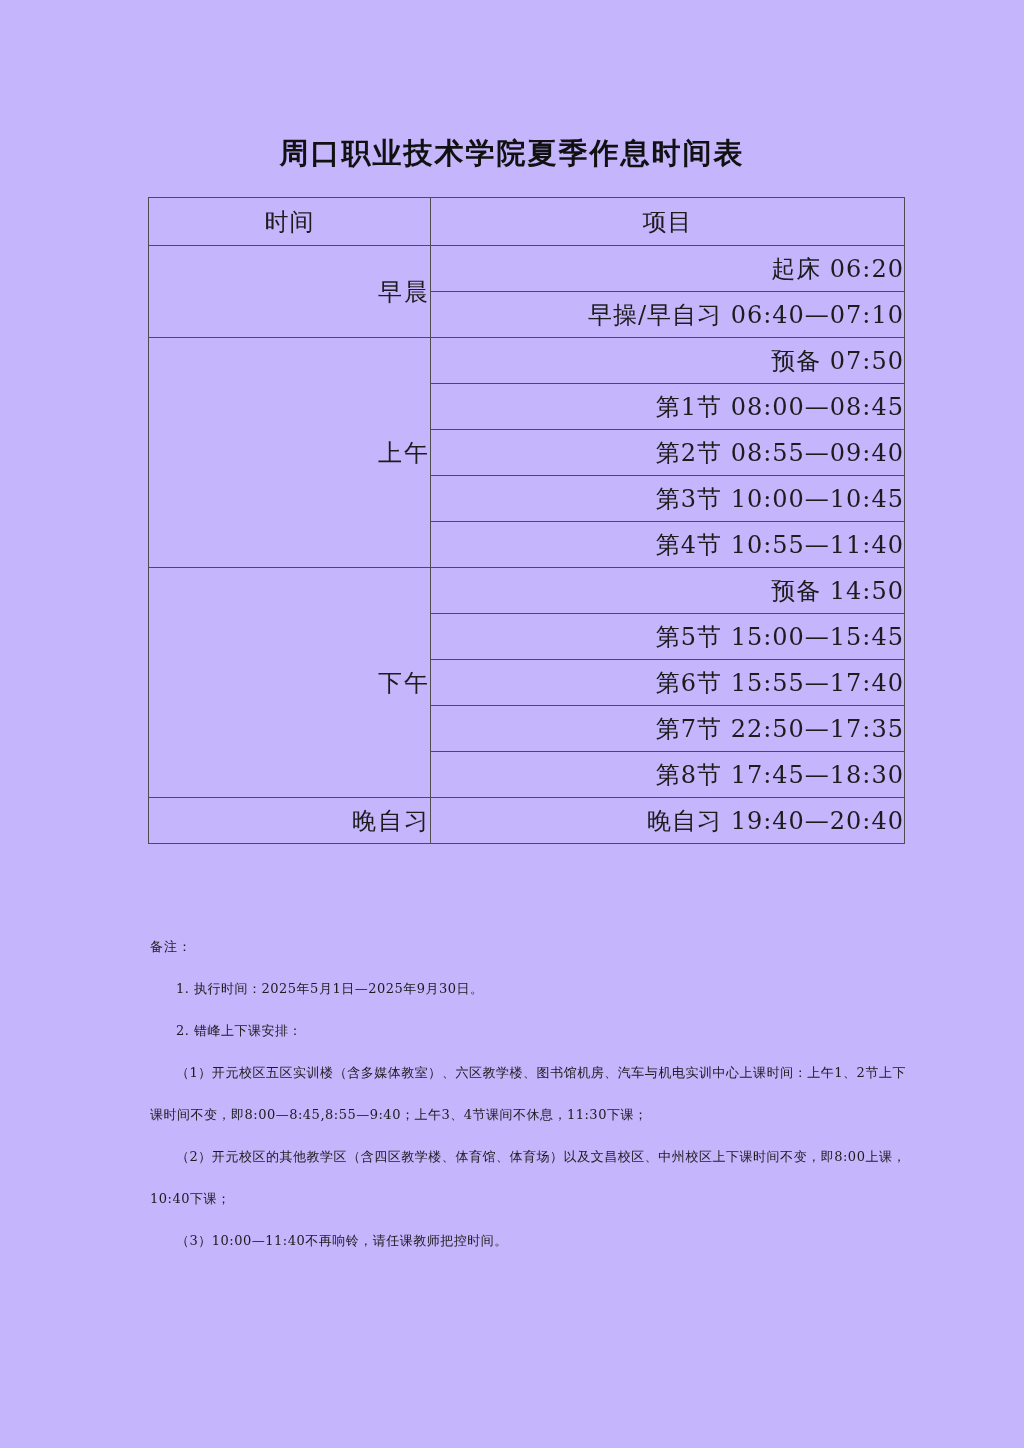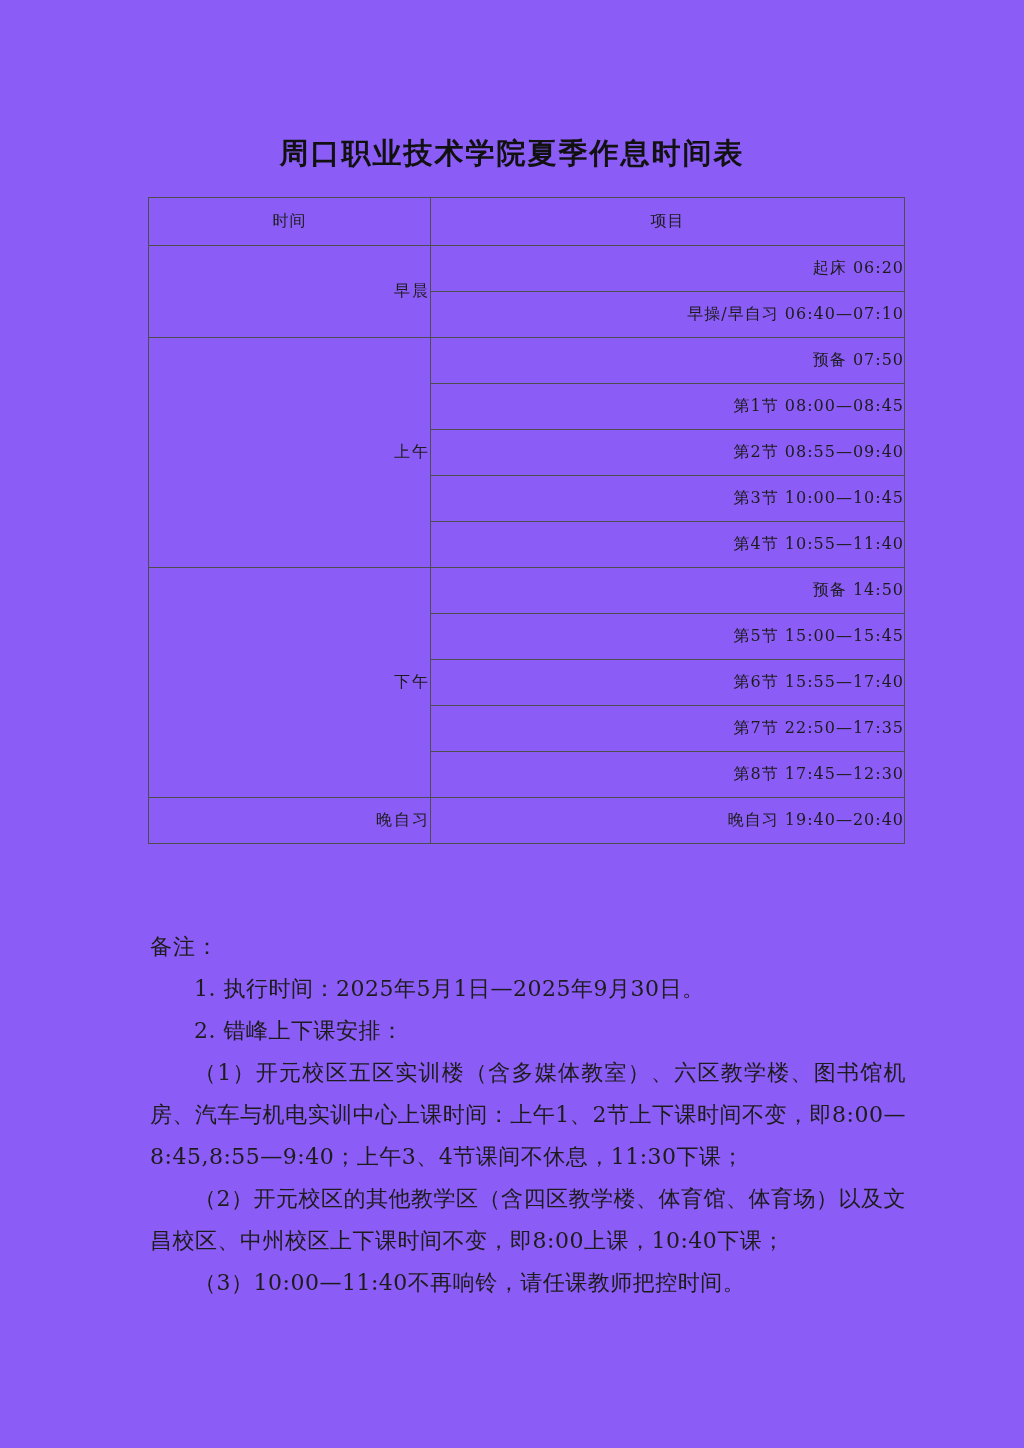--- a/index.html
+++ b/index.html
@@ -8,62 +8,62 @@
     width: 1024px;
     height: 1448px;
     position: relative;
     font-family: "DejaVu Serif", "Liberation Serif", serif;
     color: #1c1c1c;
     overflow: hidden;
   }
   .page {
     position: absolute;
     inset: 0;
-    background: #8b5cf6;
+    background: #c4b5fd;
   }
   .doc-title {
     position: absolute;
     top: 134px;
     left: 0;
     width: 100%;
     text-align: center;
     font-size: 29px;
     font-weight: bold;
     letter-spacing: 2px;
     color: #111111;
   }
   .schedule-table {
     position: absolute;
     top: 197px;
     left: 148px;
     width: 756px;
     border-collapse: collapse;
     table-layout: fixed;
-    font-size: 16px;
+    font-size: 24px;
     color: #1c1c1c;
   }
   .schedule-table col.col-time { width: 282px; }
   .schedule-table col.col-item { width: 474px; }
   .schedule-table th,
   .schedule-table td {
     border: 1px solid #4d4d4d;
     text-align: center;
     vertical-align: middle;
     font-weight: normal;
     letter-spacing: 1px;
   }
   .schedule-table thead th { height: 48px; }
   .schedule-table tbody td { height: 46px; text-align: right; }
   .schedule-table .period-cell { letter-spacing: 2px; }
   .notes {
     position: absolute;
     top: 926px;
     left: 150px;
     width: 756px;
-    font-size: 22px;
+    font-size: 13px;
     line-height: 42px;
     color: #1c1c1c;
     text-align: justify;
   }
   .notes .note-label {
     display: block;
     letter-spacing: 1px;
   }
   .notes .note-para {
     text-indent: 2em;
@@ -120,21 +120,21 @@
         <tr>
           <td class="item-cell">第5节  15:00—15:45</td>
         </tr>
         <tr>
           <td class="item-cell">第6节  15:55—17:40</td>
         </tr>
         <tr>
           <td class="item-cell">第7节  22:50—17:35</td>
         </tr>
         <tr>
-          <td class="item-cell">第8节  17:45—12:30</td>
+          <td class="item-cell">第8节  17:45—18:30</td>
         </tr>
         <tr>
           <td rowspan="1" class="period-cell">晚自习</td>
           <td class="item-cell">晚自习  19:40—20:40</td>
         </tr>
       </tbody>
   </table>
 
   <div class="notes">
     <span class="note-label">备注：</span>

